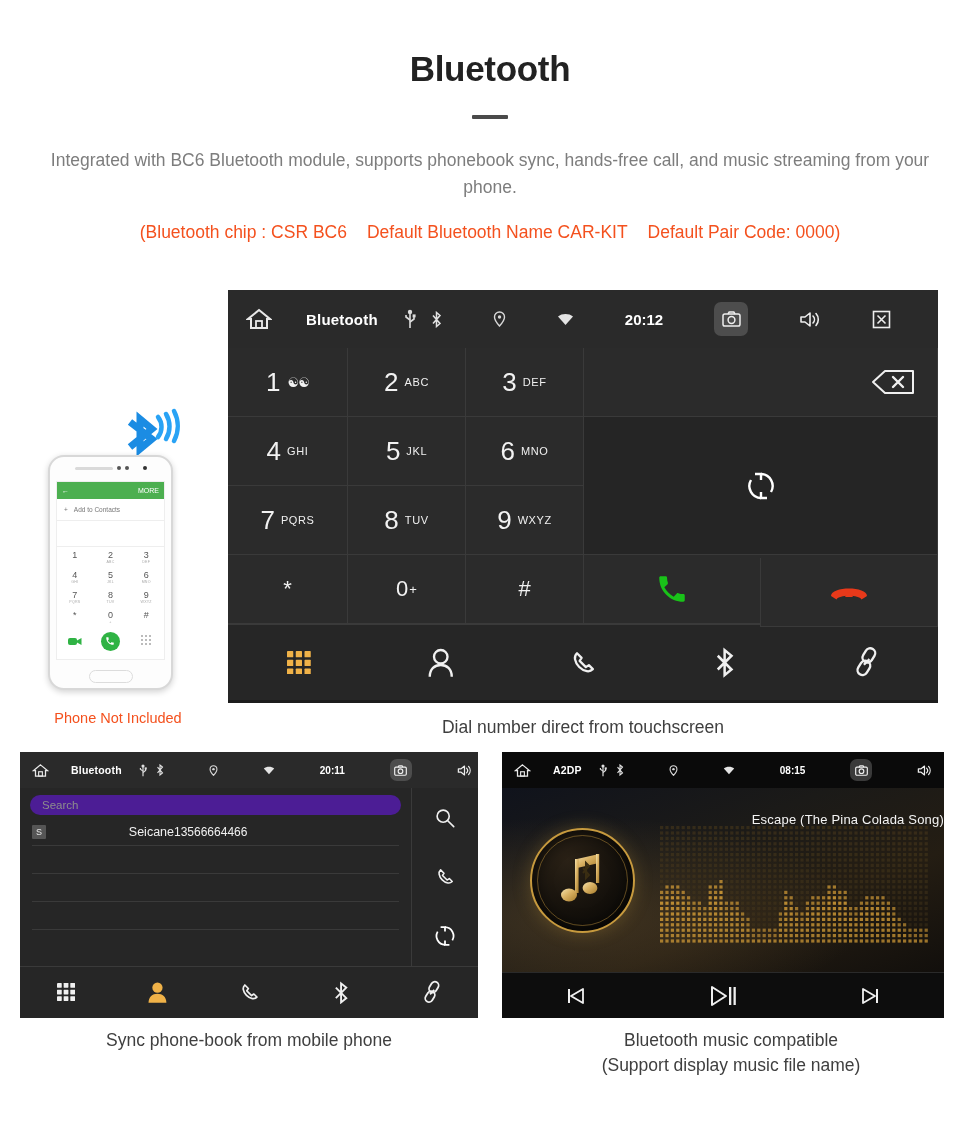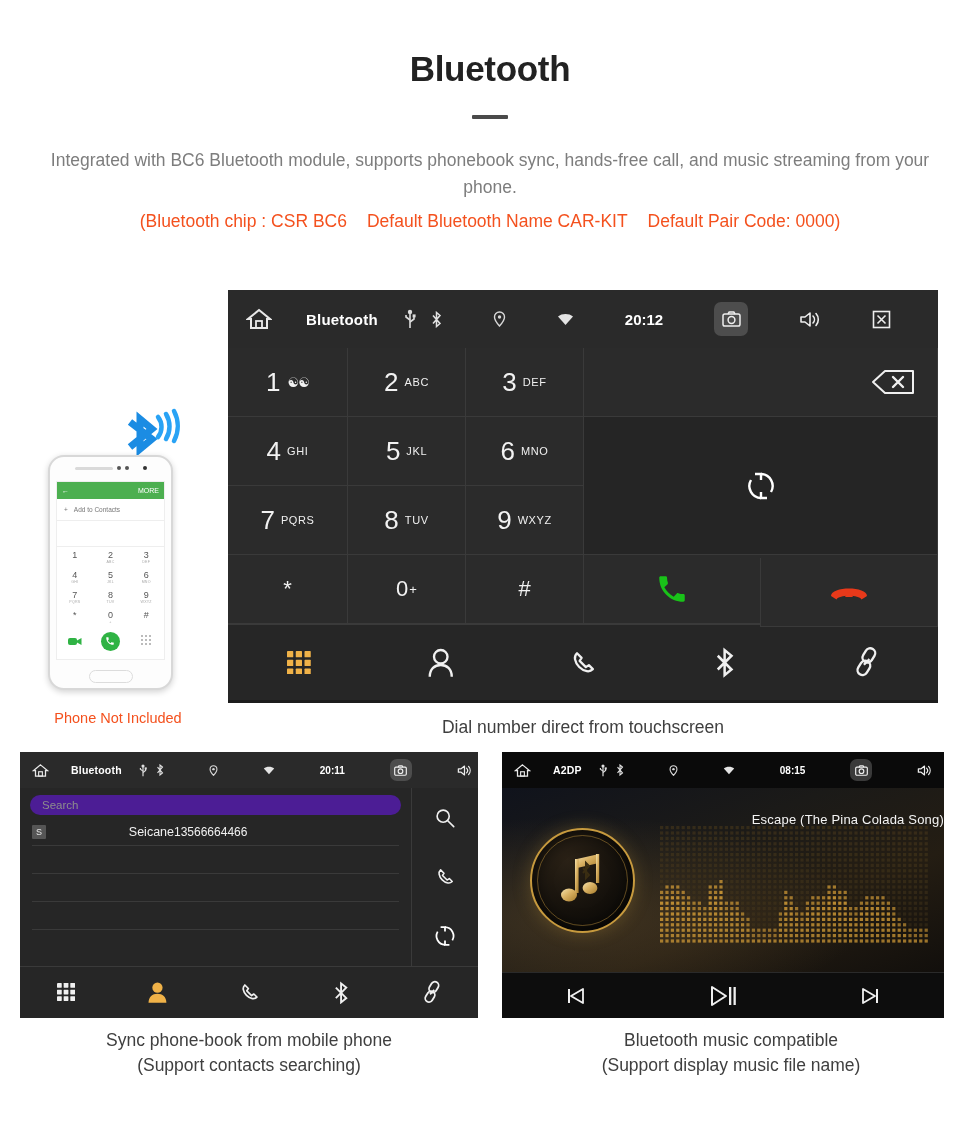--- a/index.html
+++ b/index.html
@@ -26,21 +26,21 @@
   .rule { width: 36px; height: 4px; background: #4a4a4a; border-radius: 1px; }
   .subtitle {
     margin-top: 28px;
     text-align: center;
     color: #7d7d7d;
     font-size: 17.5px;
     line-height: 1.55;
     padding: 0 45px;
   }
   .specline {
-    margin-top: 7px;
+    margin-top: 18px;
     text-align: center;
     color: #f4511e;
     font-size: 17.5px;
     line-height: 1.5;
   }
   .specline span { white-space: nowrap; }
   .specline .gap { display:inline-block; width: 20px; }
 
   
   .device { background: #232323; position: absolute; overflow: hidden; }
@@ -691,21 +691,20 @@
               <rect x="9.5" y="1.5" width="8" height="12" rx="4" transform="rotate(32 13.5 7.5)" fill="none" stroke="#f0f0f0" stroke-width="1.9"></rect>
               <rect x="5.5" y="11.5" width="8" height="12" rx="4" transform="rotate(32 9.5 17.5)" fill="none" stroke="#f0f0f0" stroke-width="1.9"></rect>
               <path d="M14 10.5 L9.5 15" stroke="#f0f0f0" stroke-width="1.9"></path>
             </svg>
           </span>
      </div>
       </div>
   </div>
   <div class="caption" id="cap-left">
     <div>Sync phone-book from mobile phone</div>
-    <div>(Support contacts searching)</div>
   </div>
 
   <div class="device" id="mu-device">
     <div class="statusbar">
       <span class="sb-icon">
         <svg width="17" height="15" viewBox="0 0 26 24">
             <path d="M13 3 L24 12 L21 12 L21 21 L5 21 L5 12 L2 12 Z" fill="none" stroke="#e9e9e9" stroke-width="2"></path>
             <rect x="10" y="14" width="6" height="7" fill="none" stroke="#e9e9e9" stroke-width="1.8"></rect>
           </svg>
       </span>

